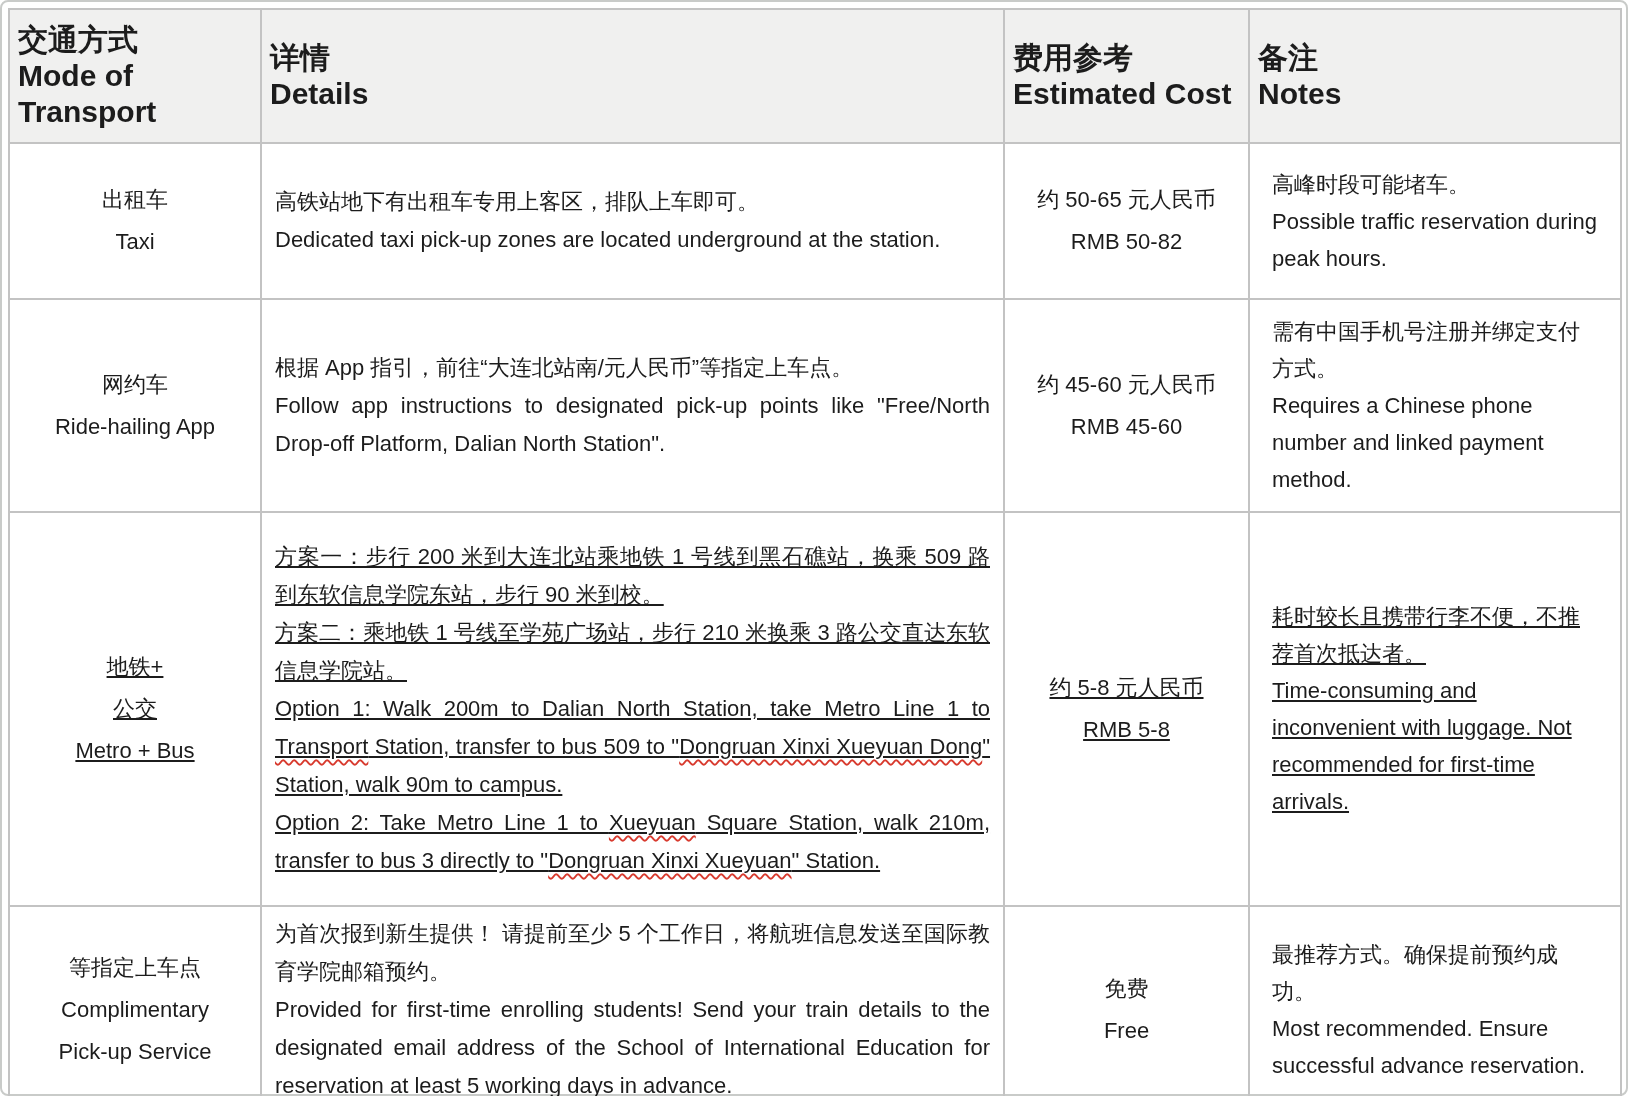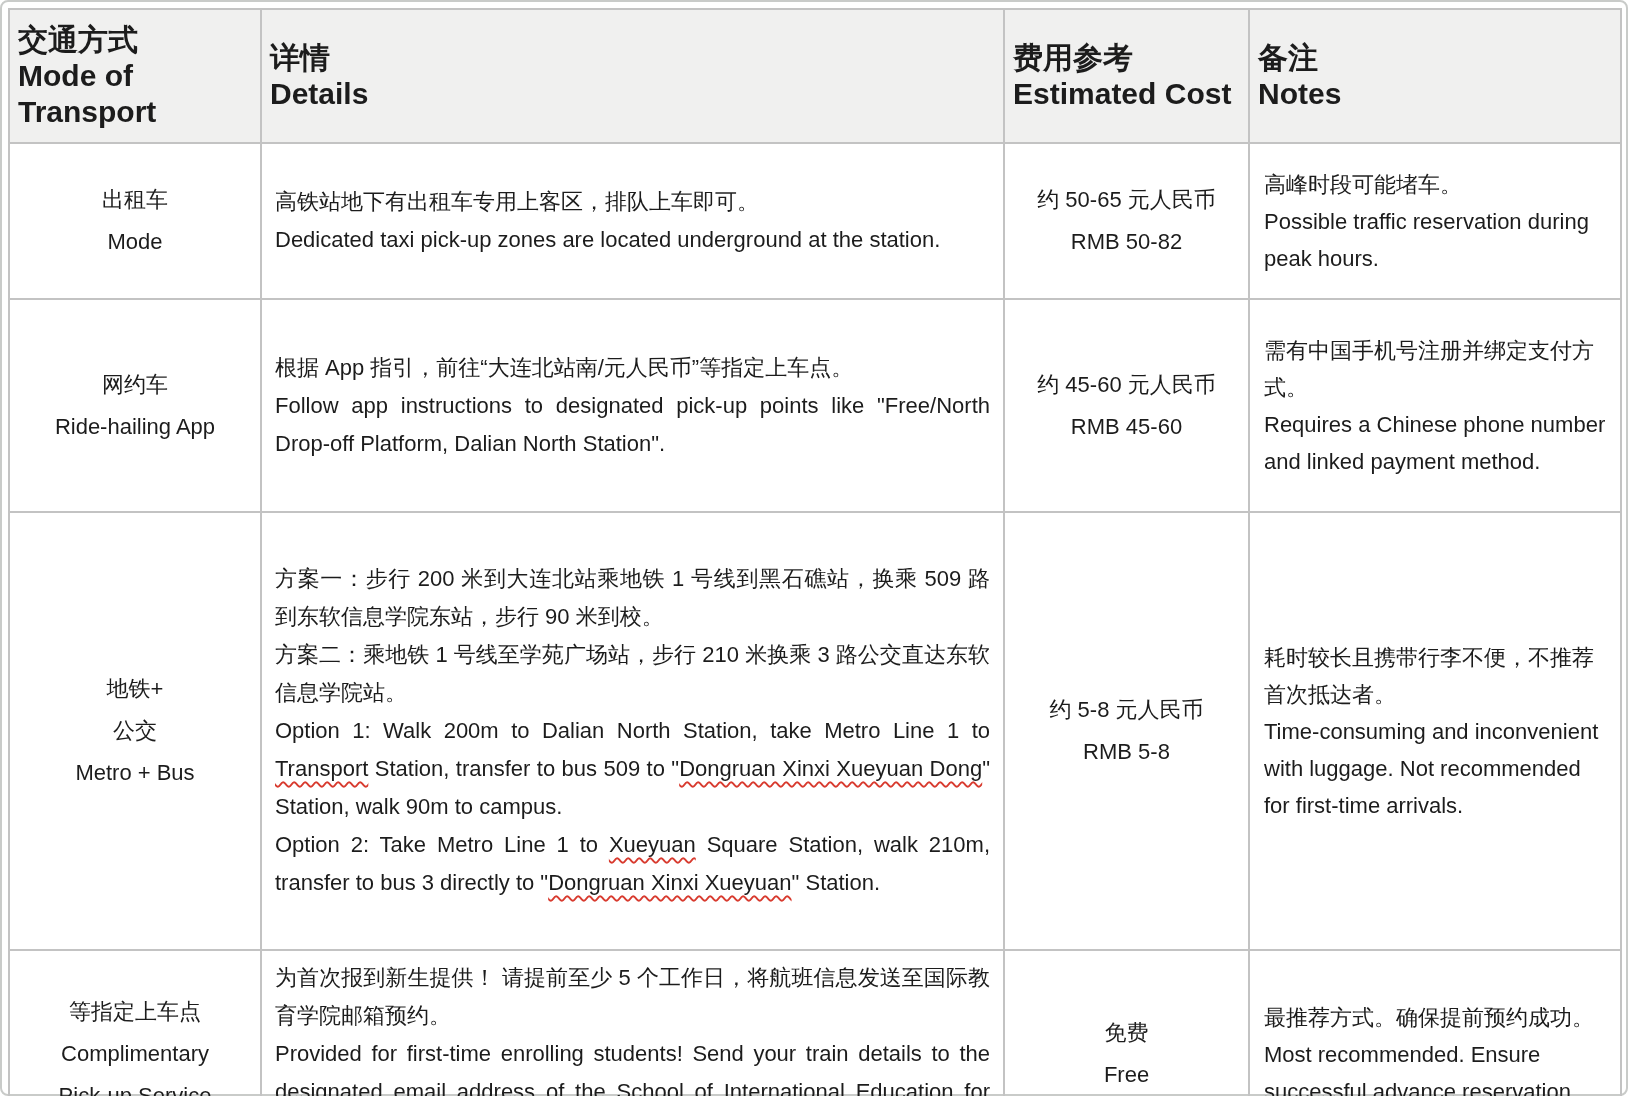--- a/index.html
+++ b/index.html
@@ -33,41 +33,41 @@
     font-weight: bold;
     font-size: 30px;
     line-height: 36px;
     height: 82px;
     text-align: left;
     padding: 12px 8px;
   }
   
   .transport-table tbody tr:nth-child(1) td { height: 156px; }
   .transport-table tbody tr:nth-child(2) td { height: 213px; }
-  .transport-table tbody tr:nth-child(3) td { height: 438px; }
+  .transport-table tbody tr:nth-child(3) td { height: 394px; text-decoration: underline; }
   .transport-table tbody tr:nth-child(4) td { height: 203px; }
 
   td.mode-cell, td.cost-cell {
     text-align: center;
     font-size: 22px;
     line-height: 42px;
     padding: 20px 8px;
   }
   td.details-cell {
     text-align: justify;
     font-size: 22px;
     line-height: 38px;
     padding: 8px 13px;
     border-radius: 15px;
   }
   td.notes-cell {
     text-align: left;
     font-size: 22px;
     line-height: 37px;
-    padding: 8px 14px;
+    padding: 8px 22px;
   }
   .para, .para-note { margin: 0; }
   .sp {
     text-decoration: underline;
     text-decoration-style: wavy;
     text-decoration-color: #d83a2e;
     text-decoration-thickness: 2px;
     text-underline-offset: 5px;
   }
 </style>
@@ -99,21 +99,21 @@
         <th>
           <div>备注</div>
           <div>Notes</div>
         </th>
       </tr>
     </thead>
     <tbody>
         <tr>
           <td class="mode-cell">
             <div class="line">出租车</div>
-            <div class="line">Mode</div>
+            <div class="line">Taxi</div>
           </td>
           <td class="details-cell">
             <div class="para"><span>高铁站地下有出租车专用上客区，排队上车即可。</span></div>
             <div class="para"><span>Dedicated taxi pick-up zones are located underground at the station.</span></div>
           </td>
           <td class="cost-cell">
             <div class="line">约 50-65 元人民币</div>
             <div class="line">RMB 50-82</div>
           </td>
           <td class="notes-cell">

